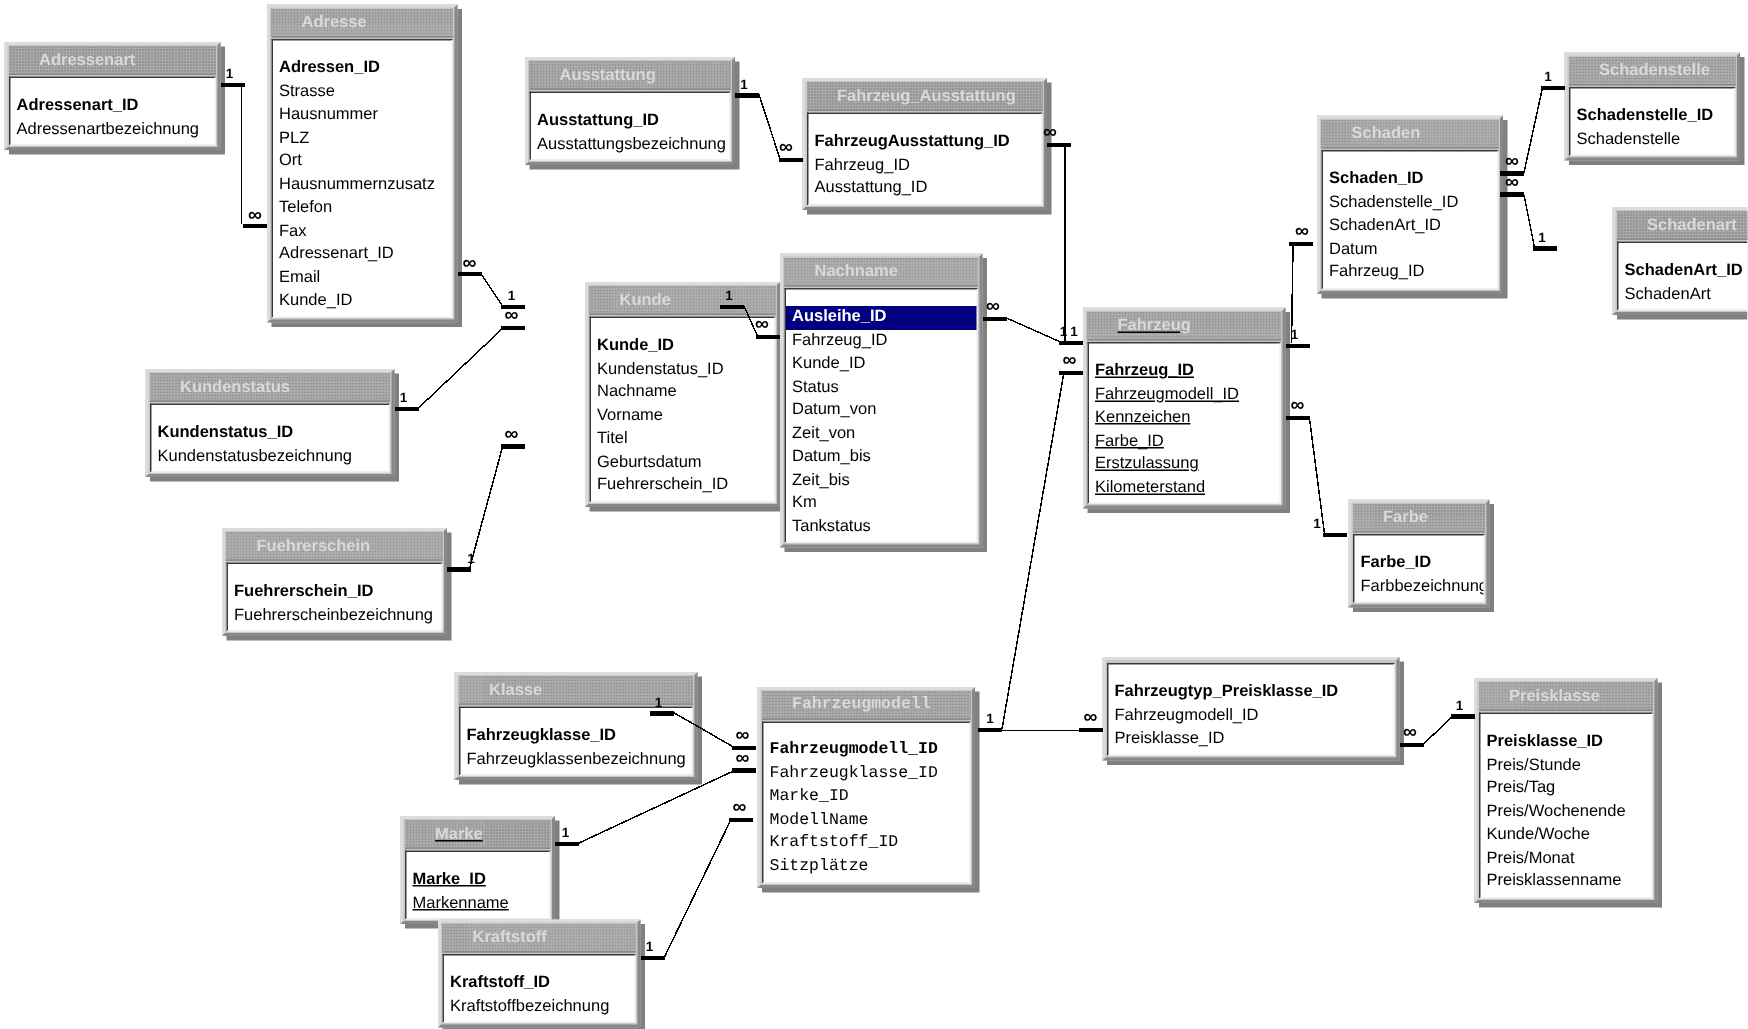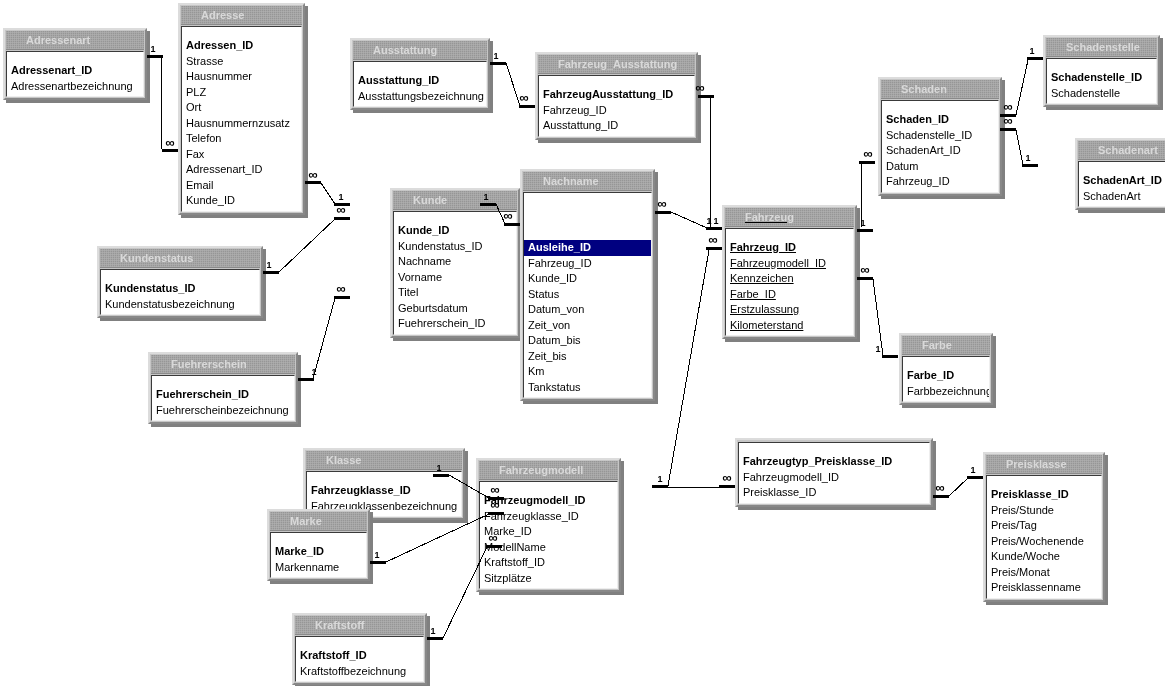--- a/index.html
+++ b/index.html
@@ -36,21 +36,21 @@
     padding:11px 0 2px 0;
     margin-top:1px;
   }
   .row{
     height:15.5px;line-height:15.5px;
     padding:0 4px;
     font-size:11px;color:#000;
     white-space:nowrap;overflow:hidden;
   }
   .row.pk{font-weight:bold;}
-  .row.selected{background:#000080;color:#fff;margin-top:36px;}
+  .row.selected{background:#000080;color:#fff;}
   
   svg.wires{position:absolute;left:0;top:0;z-index:2;pointer-events:none;}
   svg.wires polyline{fill:none;stroke:#000;stroke-width:1;shape-rendering:crispEdges;}
   svg.wires rect.bar{fill:#000;shape-rendering:crispEdges;}
   svg.wires text{font-family:"Liberation Sans",sans-serif;fill:#000;text-anchor:middle;}
   svg.wires text.lbl-one{font-size:9px;font-weight:bold;}
   svg.wires text.lbl-inf{font-size:13px;font-weight:bold;}
 </style>
 </head>
 <body>
@@ -303,35 +303,35 @@
           <div class="row">Farbbezeichnung</div>
         </div>
       </div>
       <div class="tbl" style="left: 271px; top: 448px; width: 162px; margin-left: 32px;">
         <div class="tbl-title">Klasse</div>
         <div class="tbl-fields">
           <div class="row pk">Fahrzeugklasse_ID</div>
           <div class="row">Fahrzeugklassenbezeichnung</div>
         </div>
       </div>
-      <div class="tbl" style="left: 267px; top: 509px; width: 103px;">
+      <div class="tbl" style="left: 267px; top: 544px; width: 103px; text-decoration: underline;">
         <div class="tbl-title">Marke</div>
         <div class="tbl-fields">
           <div class="row pk">Marke_ID</div>
           <div class="row">Markenname</div>
         </div>
       </div>
       <div class="tbl" style="left: 292px; top: 613px; width: 135px;">
         <div class="tbl-title">Kraftstoff</div>
         <div class="tbl-fields">
           <div class="row pk">Kraftstoff_ID</div>
           <div class="row">Kraftstoffbezeichnung</div>
         </div>
       </div>
-      <div class="tbl" style="left: 476px; top: 458px; width: 145px;">
+      <div class="tbl" style="left: 505px; top: 458px; width: 145px; font-family: Liberation Mono, monospace;">
         <div class="tbl-title">Fahrzeugmodell</div>
         <div class="tbl-fields">
           <div class="row pk">Fahrzeugmodell_ID</div>
           <div class="row">Fahrzeugklasse_ID</div>
           <div class="row">Marke_ID</div>
           <div class="row">ModellName</div>
           <div class="row">Kraftstoff_ID</div>
           <div class="row">Sitzplätze</div>
         </div>
       </div>

